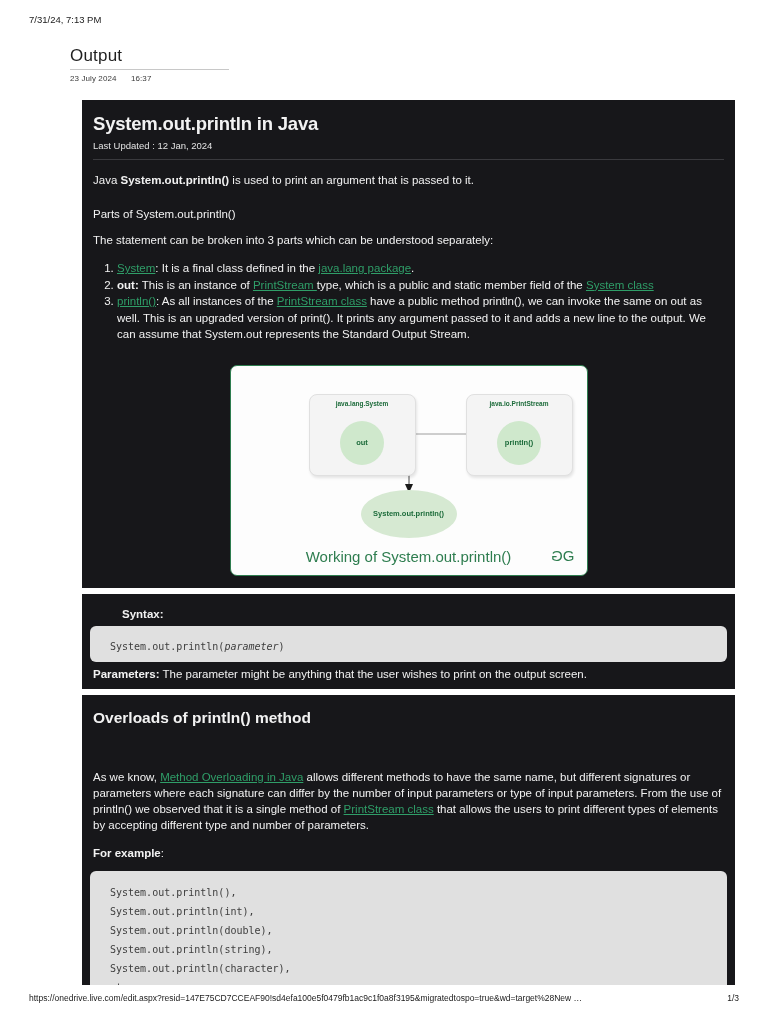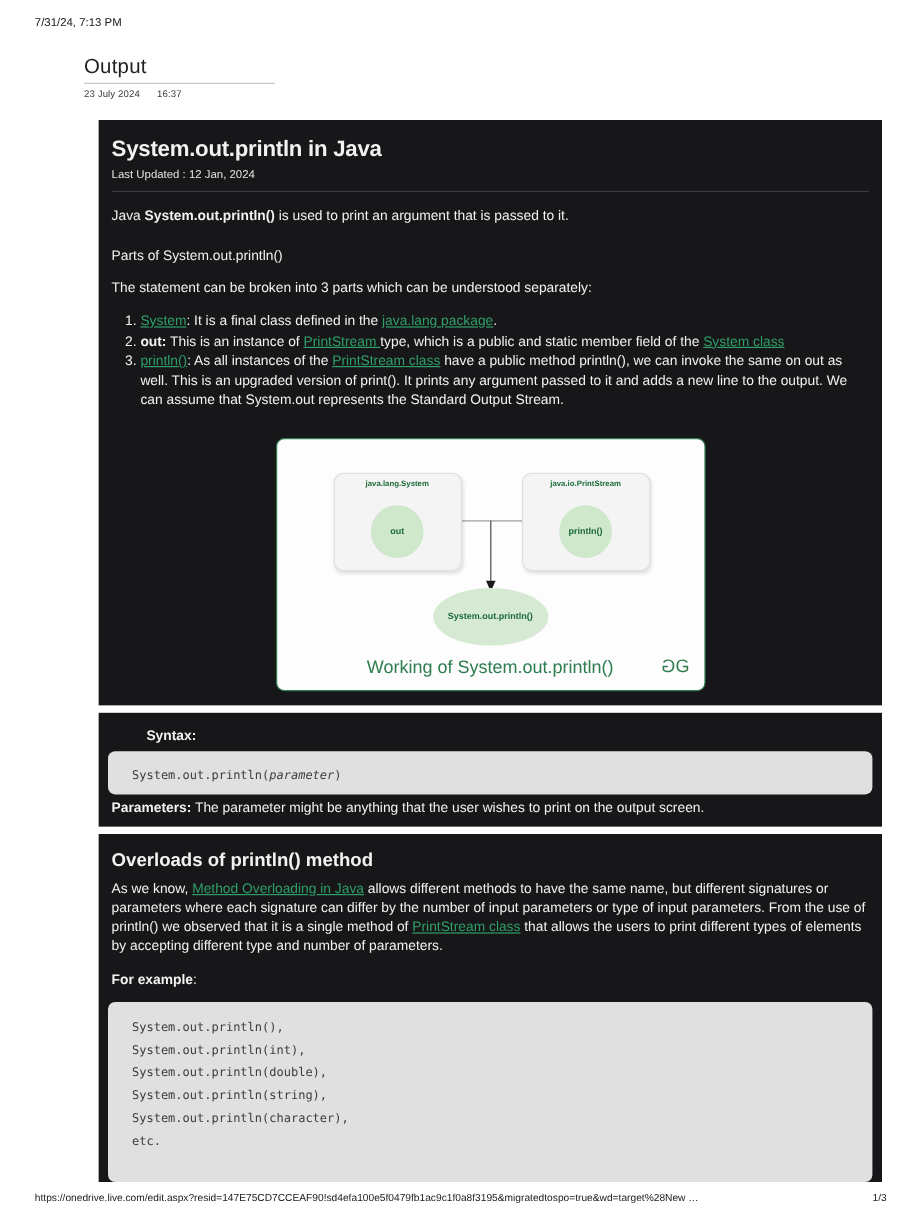--- a/index.html
+++ b/index.html
@@ -58,21 +58,21 @@
   }
   .art-updated {
     font-size: 9.5px; color: #e3e3e3; padding-top: 4px; padding-bottom: 8px;
     border-bottom: 1px solid #3a3a3e;
   }
 
   .para {
     font-size: 11.5px; line-height: 16px; padding-top: 12px;
     white-space: nowrap;
   }
-  .para.wrap { white-space: normal; }
+  .para.wrap { white-space: normal; margin-top: 36px; }
   .para b { font-weight: 700; }
   .sub-head {
     font-size: 11.5px; font-weight: 400; padding-top: 20px; white-space: nowrap;
   }
 
   ol.parts {
     margin: 0; padding: 12px 0 0 24px;
     font-size: 11.5px; line-height: 16.5px;
   }
   ol.parts li { padding-bottom: 0px; }
@@ -85,20 +85,21 @@
     padding: 22px 0 12px 0; display: flex; justify-content: center;
   }
   .diagram {
     width: 356px; height: 209px; background: #fdfdfd;
     border: 1.5px solid #2e7d4f; border-radius: 7px; position: relative;
   }
   .dg-box {
     position: absolute; width: 105px; height: 80px;
     background: #f4f4f4; border: 1px solid #e0e0e0; border-radius: 8px;
     box-shadow: 1px 2px 3px rgba(0,0,0,.10);
+    margin-left: 31px;
   }
   .dg-box .dg-label {
     position: absolute; top: 5px; left: 0; width: 105px; text-align: center;
     font-size: 6.5px; font-weight: 700; color: #1c6b3a;
   }
   .dg-circle {
     position: absolute; left: 50%; top: 26px; transform: translateX(-50%);
     width: 44px; height: 44px; border-radius: 50%;
     background: #cfe8cc; display: flex; align-items: center; justify-content: center;
     font-size: 7.5px; font-weight: 700; color: #1c6b3a;

